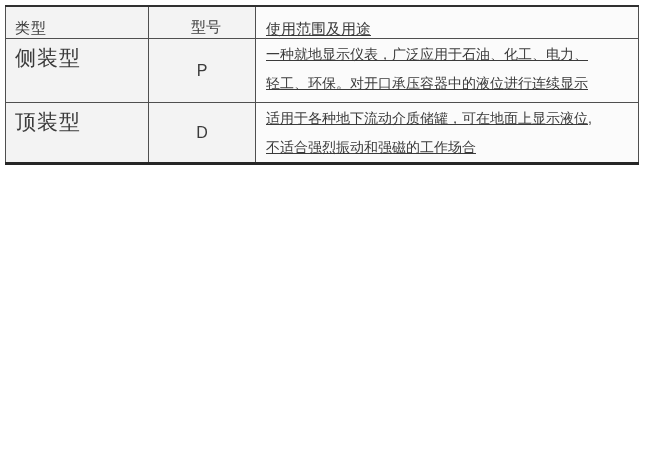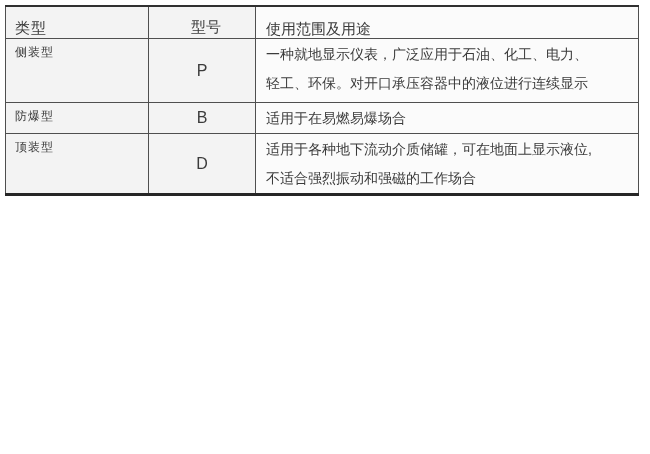--- a/index.html
+++ b/index.html
@@ -23,40 +23,41 @@
     border-bottom: 3px solid #262626;
   }
   table.spec-table td {
     border: 1px solid #4f4f4f;
     color: #3b3b3b;
     overflow: hidden;
   }
   
   td.c-type {
     background: #f3f3f3;
-    font-size: 12px;
+    font-size: 21px;
     vertical-align: top;
     padding: 5px 6px 0 9px;
     letter-spacing: 1px;
   }
   
   td.c-model {
     background: #f3f3f3;
     font-size: 16px;
     text-align: center;
     vertical-align: middle;
   }
   
   td.c-desc {
     background: #fbfbfb;
     font-size: 14px;
     line-height: 29px;
     vertical-align: top;
     padding: 1px 6px 0 10px;
     white-space: pre-line;
+    text-decoration: underline;
   }
   
   tr.header-row td {
     vertical-align: middle;
     font-size: 15px;
     padding-top: 11px;
   }
   tr.header-row td.c-desc {
     line-height: 15px;
   }
@@ -84,25 +85,20 @@
       <td class="c-model">P</td>
       <td class="c-desc">一种就地显示仪表，广泛应用于石油、化工、电力、
 轻工、环保。对开口承压容器中的液位进行连续显示</td>
     </tr>
 
 
 
 
 
 
-    <tr style="height:28px">
-      <td class="c-type">防爆型</td>
-      <td class="c-model">B</td>
-      <td class="c-desc">适用于在易燃易爆场合</td>
-    </tr>
 
     <tr style="height:54px">
       <td class="c-type">顶装型</td>
       <td class="c-model">D</td>
       <td class="c-desc">适用于各种地下流动介质储罐，可在地面上显示液位,
 不适合强烈振动和强磁的工作场合</td>
     </tr>
   </tbody>
     </table>
 </div>

